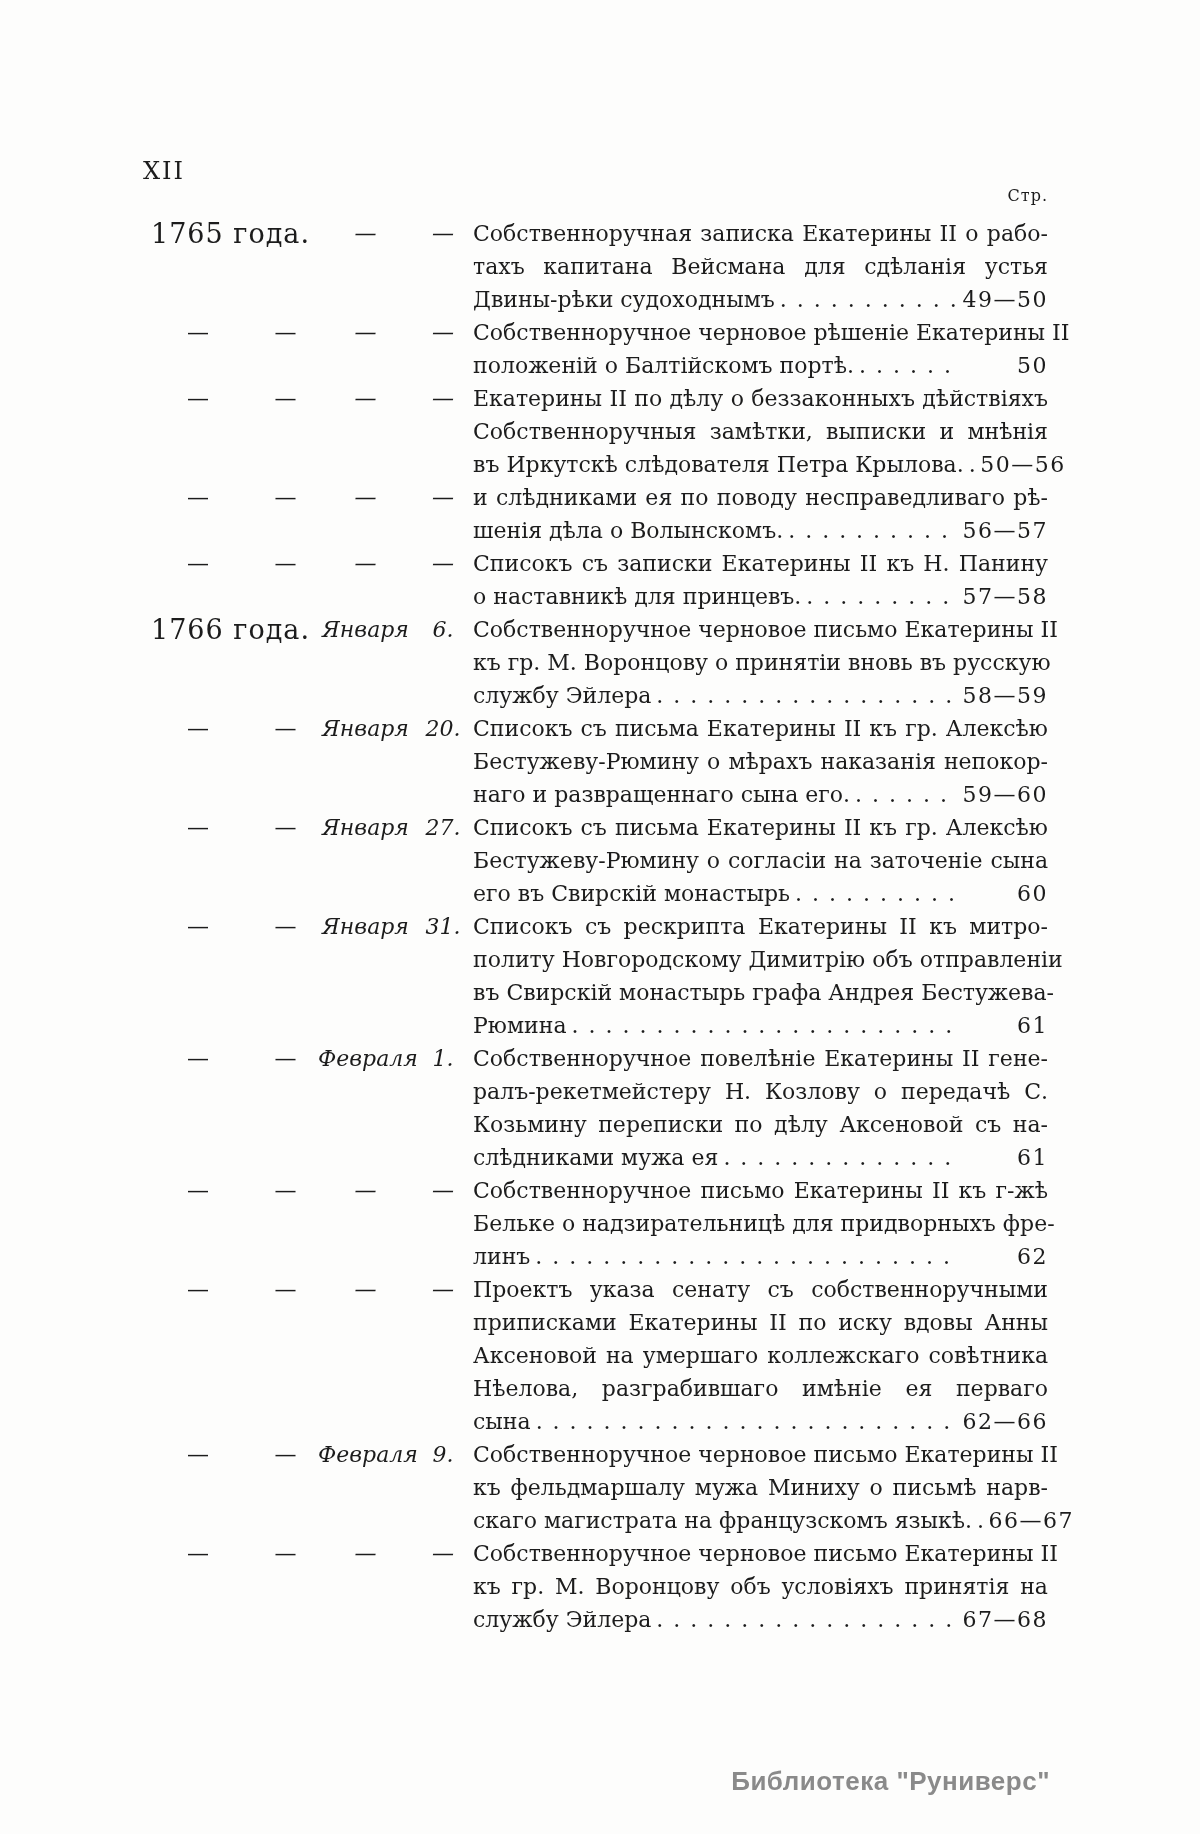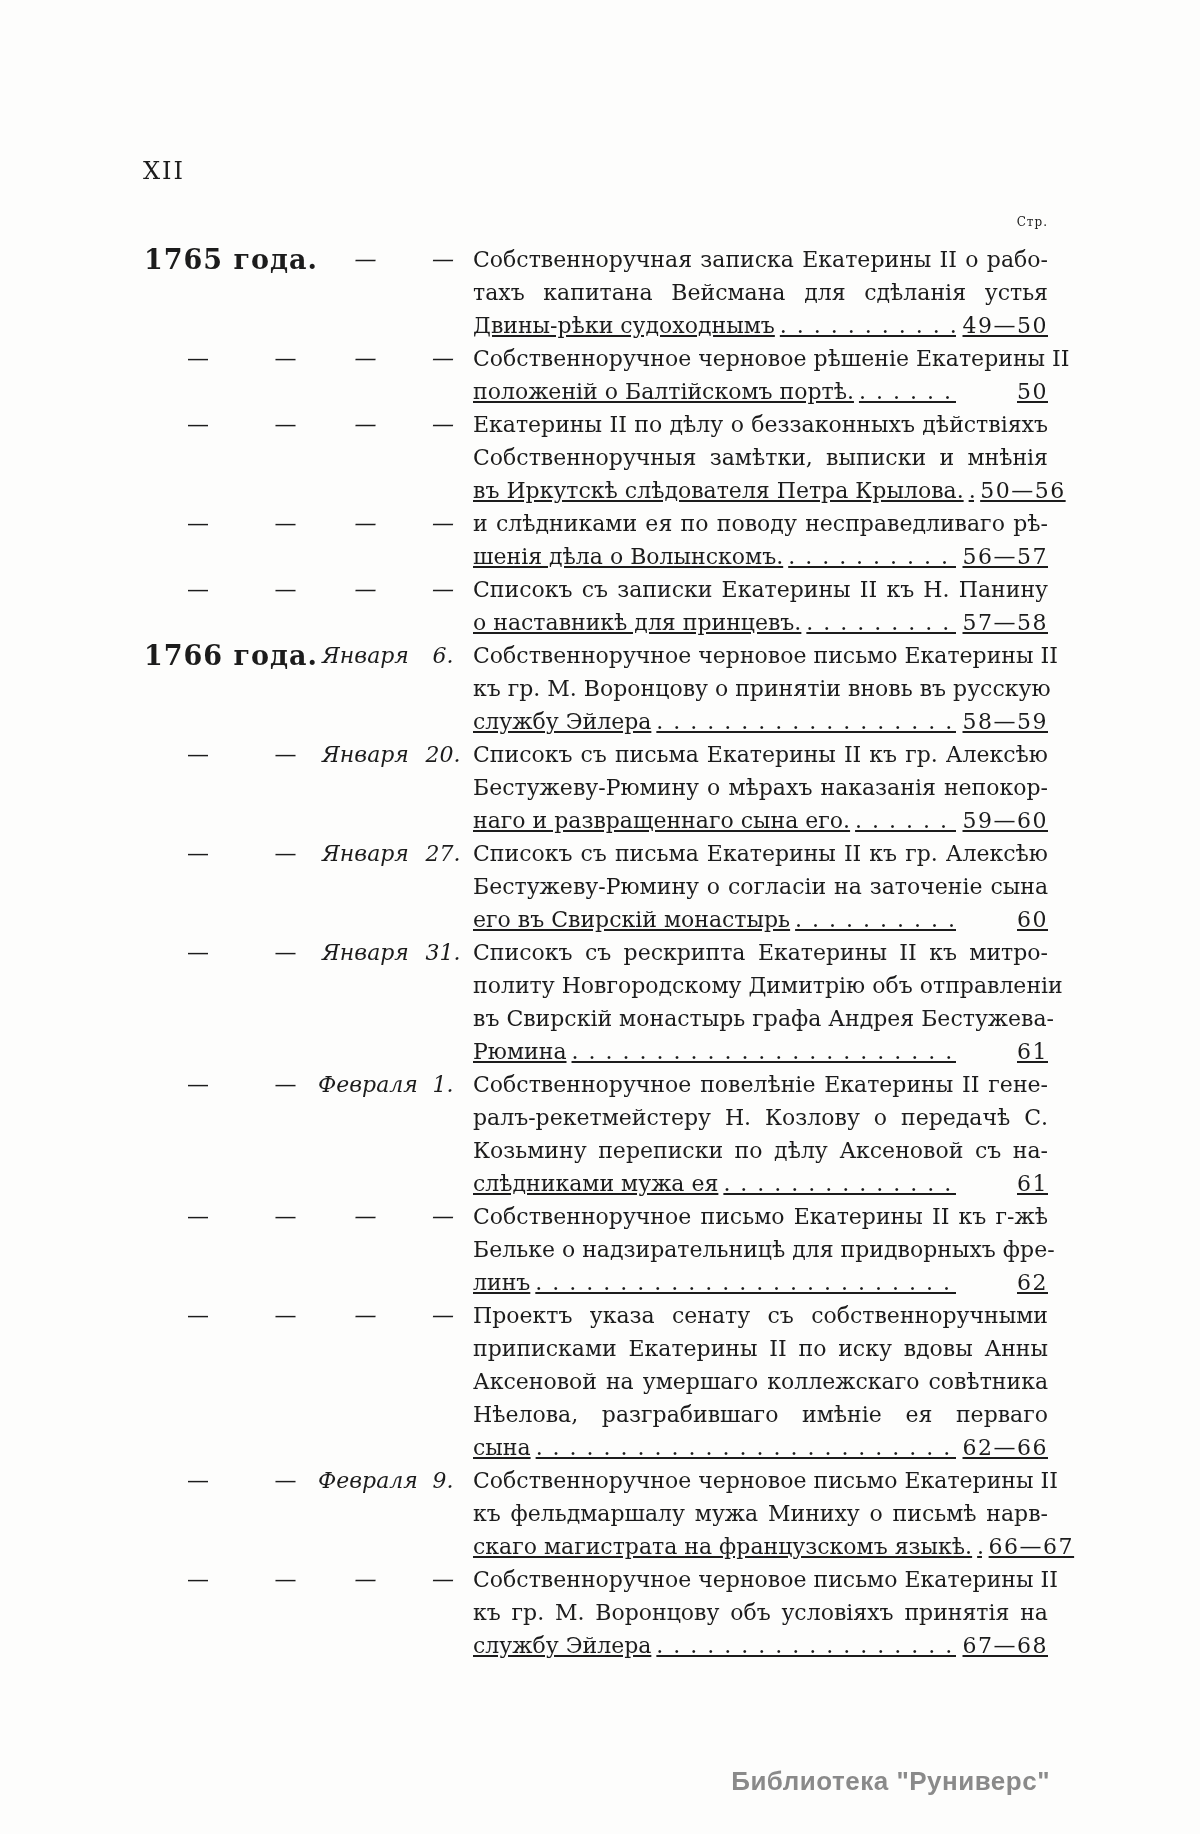--- a/index.html
+++ b/index.html
@@ -4,38 +4,38 @@
 <style>
   html,body{margin:0;padding:0;}
   body{
     width:1200px;height:1834px;position:relative;
     background:#fdfdfc;color:#1c1c1c;
     font-family:"DejaVu Serif",serif;
     overflow:hidden;
   }
   .page{position:absolute;left:143px;top:158px;width:905px;}
   .folio{font-size:24px;letter-spacing:2px;line-height:26px;}
-  .str{font-size:12px;line-height:24px;text-align:right;margin-top:26px;letter-spacing:1px;}
+  .str{font-size:16px;line-height:24px;text-align:right;letter-spacing:1px;}
   #entries{margin-top:9px;}
   .entry{
     display:grid;
     grid-template-columns:110px 65px 95px 60px 575px;
     align-items:start;
   }
   .entry .c{line-height:33px;font-size:22px;}
   .c1,.c2,.c3,.c4{text-align:center;white-space:nowrap;}
   .c1.span2{grid-column:1 / 3;}
-  .c1.yearlabel{text-align:right;font-weight:bold;font-size:27px;letter-spacing:1px;}
+  .c1.yearlabel{text-align:center;font-weight:normal;font-size:27px;letter-spacing:1px;}
   .c3,.c4{font-style:italic;font-size:22px;}
   .text{font-size:21px;line-height:33px;}
   .line{
     text-align:justify;text-align-last:justify;
     white-space:nowrap;line-height:33px;
   }
-  .lastline{display:flex;align-items:flex-start;line-height:33px;text-decoration:underline;}
+  .lastline{display:flex;align-items:flex-start;line-height:33px;}
   .lt{white-space:nowrap;}
   .leader{
     flex:1 1 0;overflow:hidden;white-space:nowrap;
     padding:0 5px;word-spacing:3px;
   }
   .pg{min-width:92px;text-align:right;white-space:nowrap;letter-spacing:1.5px;}
   .watermark{
     position:absolute;right:150px;top:1766px;
     font-family:"Liberation Sans",sans-serif;
     font-weight:600;font-size:26px;color:#8a8a8a;letter-spacing:0.5px;

